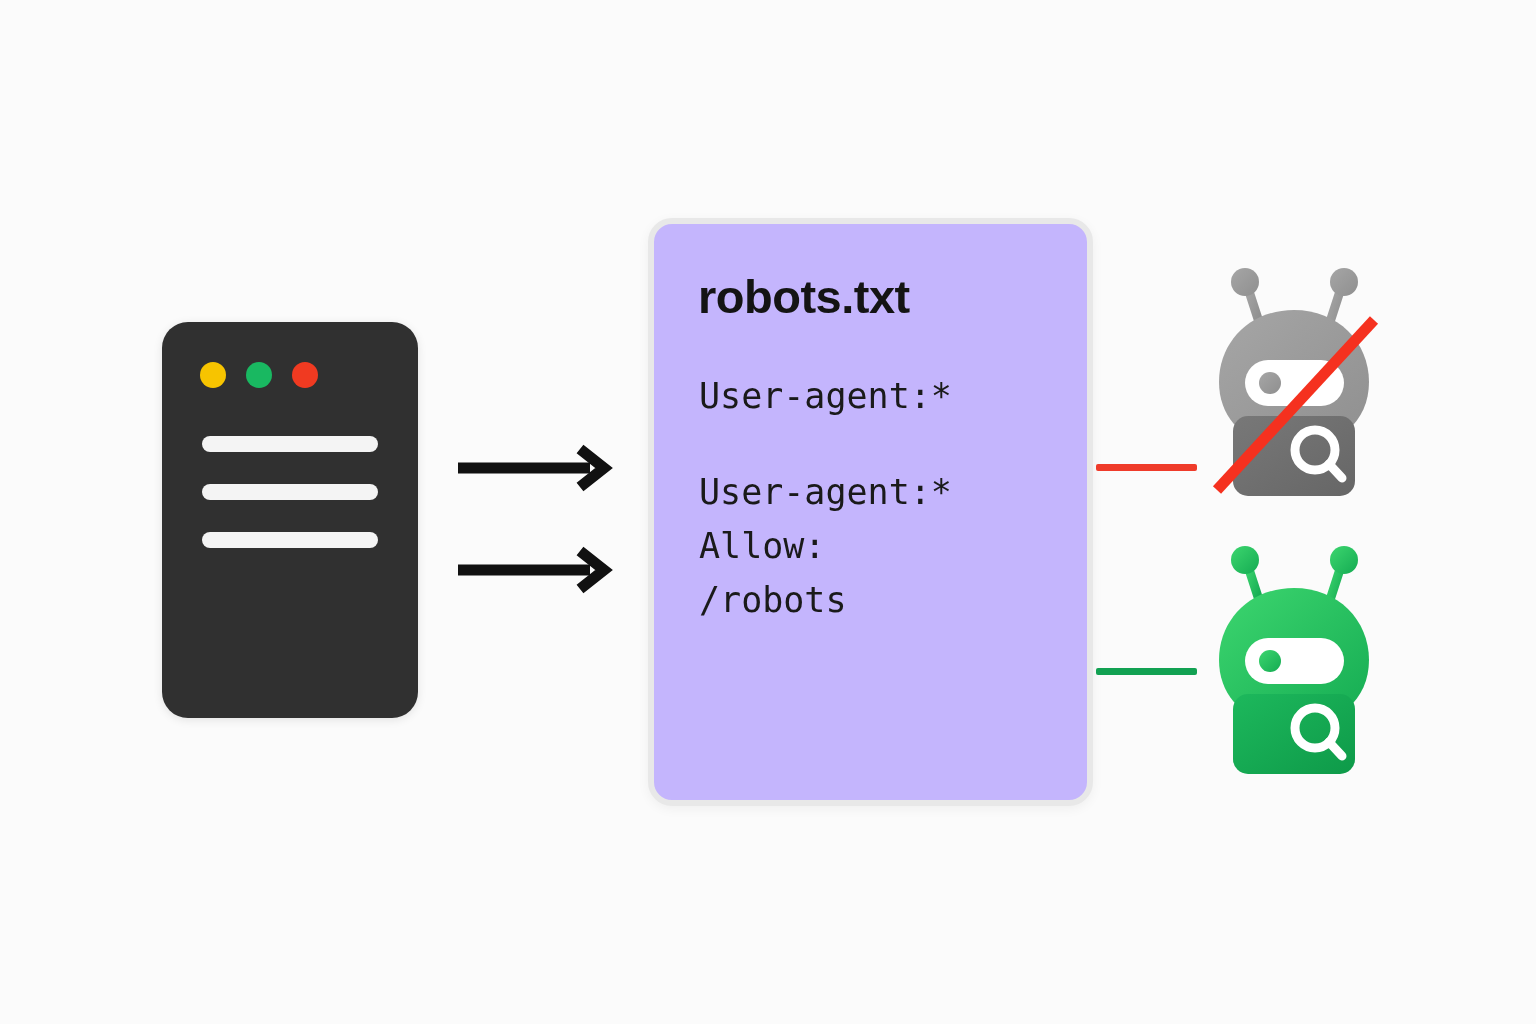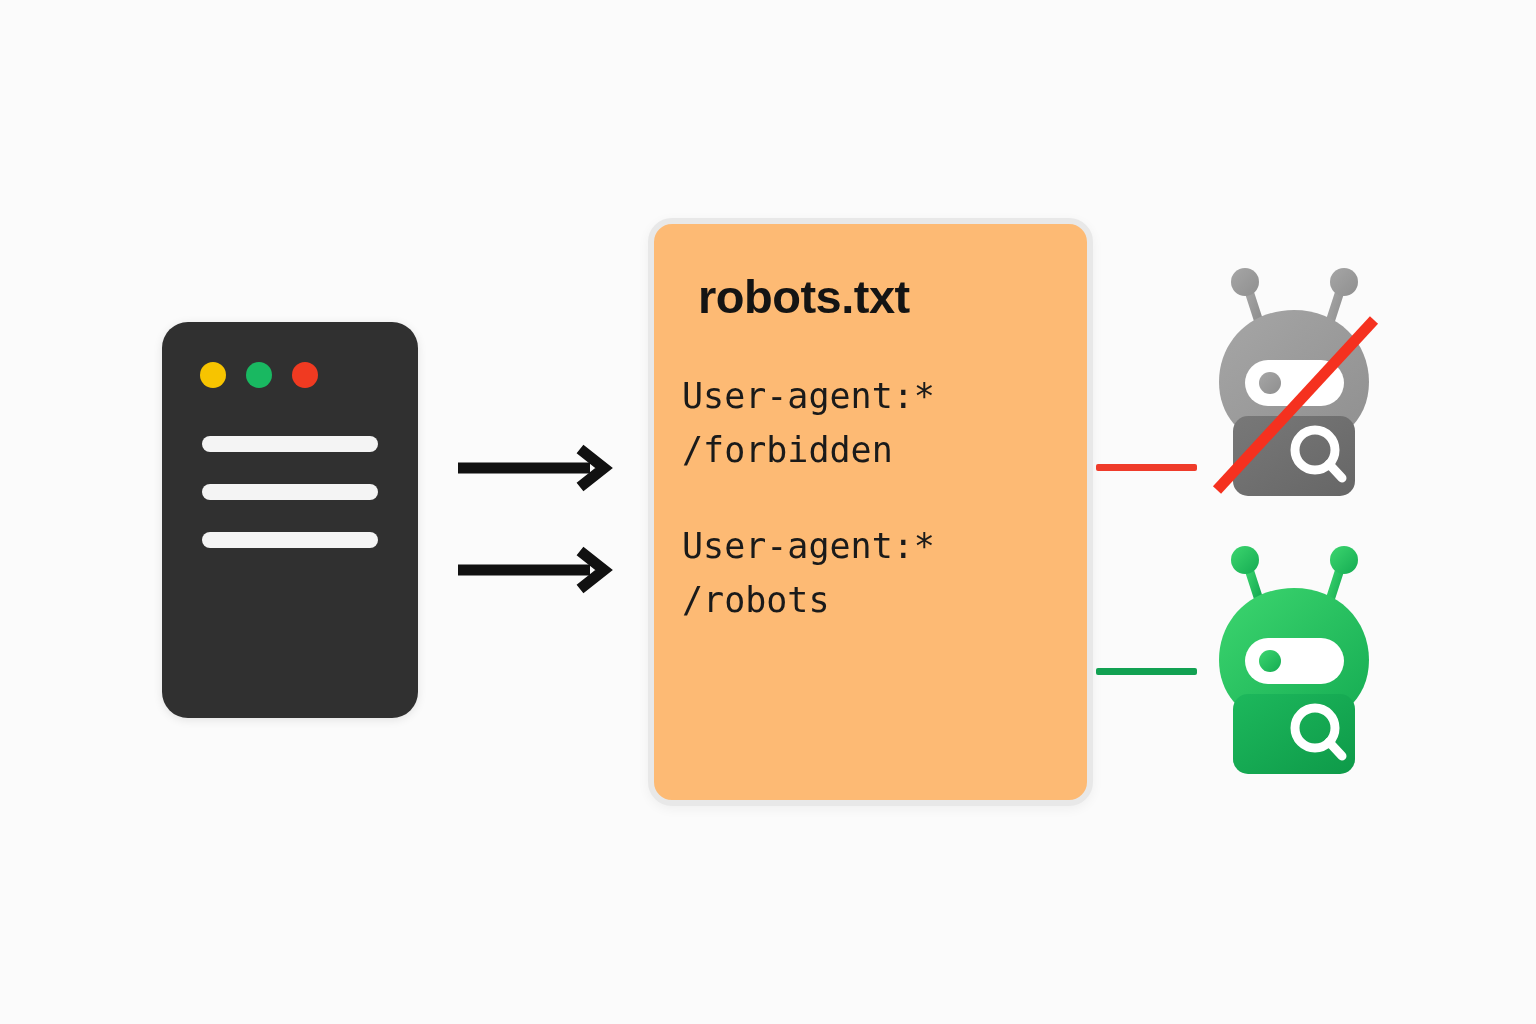--- a/index.html
+++ b/index.html
@@ -70,38 +70,38 @@
   .arrow-2 { left: 456px; top: 546px; }
 
   
   .card {
     position: absolute;
     left: 648px;
     top: 218px;
     width: 445px;
     height: 588px;
     box-sizing: border-box;
-    background: #fdba74;
+    background: #c4b5fd;
     border: 6px solid #e8e8e8;
     border-radius: 24px;
     box-shadow: 0 3px 12px rgba(0,0,0,0.05);
   }
   .card-title {
     position: absolute;
     left: 44px;
     top: 45px;
     font-size: 47px;
     font-weight: bold;
     letter-spacing: -0.5px;
     color: #141414;
     white-space: nowrap;
   }
   .rules {
     position: absolute;
-    left: 28px;
+    left: 45px;
     top: 145px;
     width: 370px;
   }
   .rule-group {
     font-family: "DejaVu Sans Mono", monospace;
     font-size: 35px;
     line-height: 54px;
     color: #1a1a1a;
   }
   .rule-group + .rule-group { margin-top: 42px; }
@@ -156,25 +156,25 @@
       <polyline points="124,5 148,24 124,43" fill="none" stroke="#111111" stroke-width="11" stroke-linejoin="miter" stroke-linecap="butt"></polyline>
     </svg>
   </div>
 
   <div class="card">
     <div class="card-title">robots.txt</div>
     <div class="rules">
 
       <div class="rule-group">
         <div class="rule-line">User-agent:*</div>
-        <div class="rule-line">/forbidden</div>
       </div>
 
       <div class="rule-group">
         <div class="rule-line">User-agent:*</div>
+        <div class="rule-line">Allow:</div>
         <div class="rule-line">/robots</div>
       </div>
 
     </div>
   </div>
 
   <div class="connector blocked"></div>
   <div class="connector allowed"></div>
 
   <div class="robot blocked-robot">

